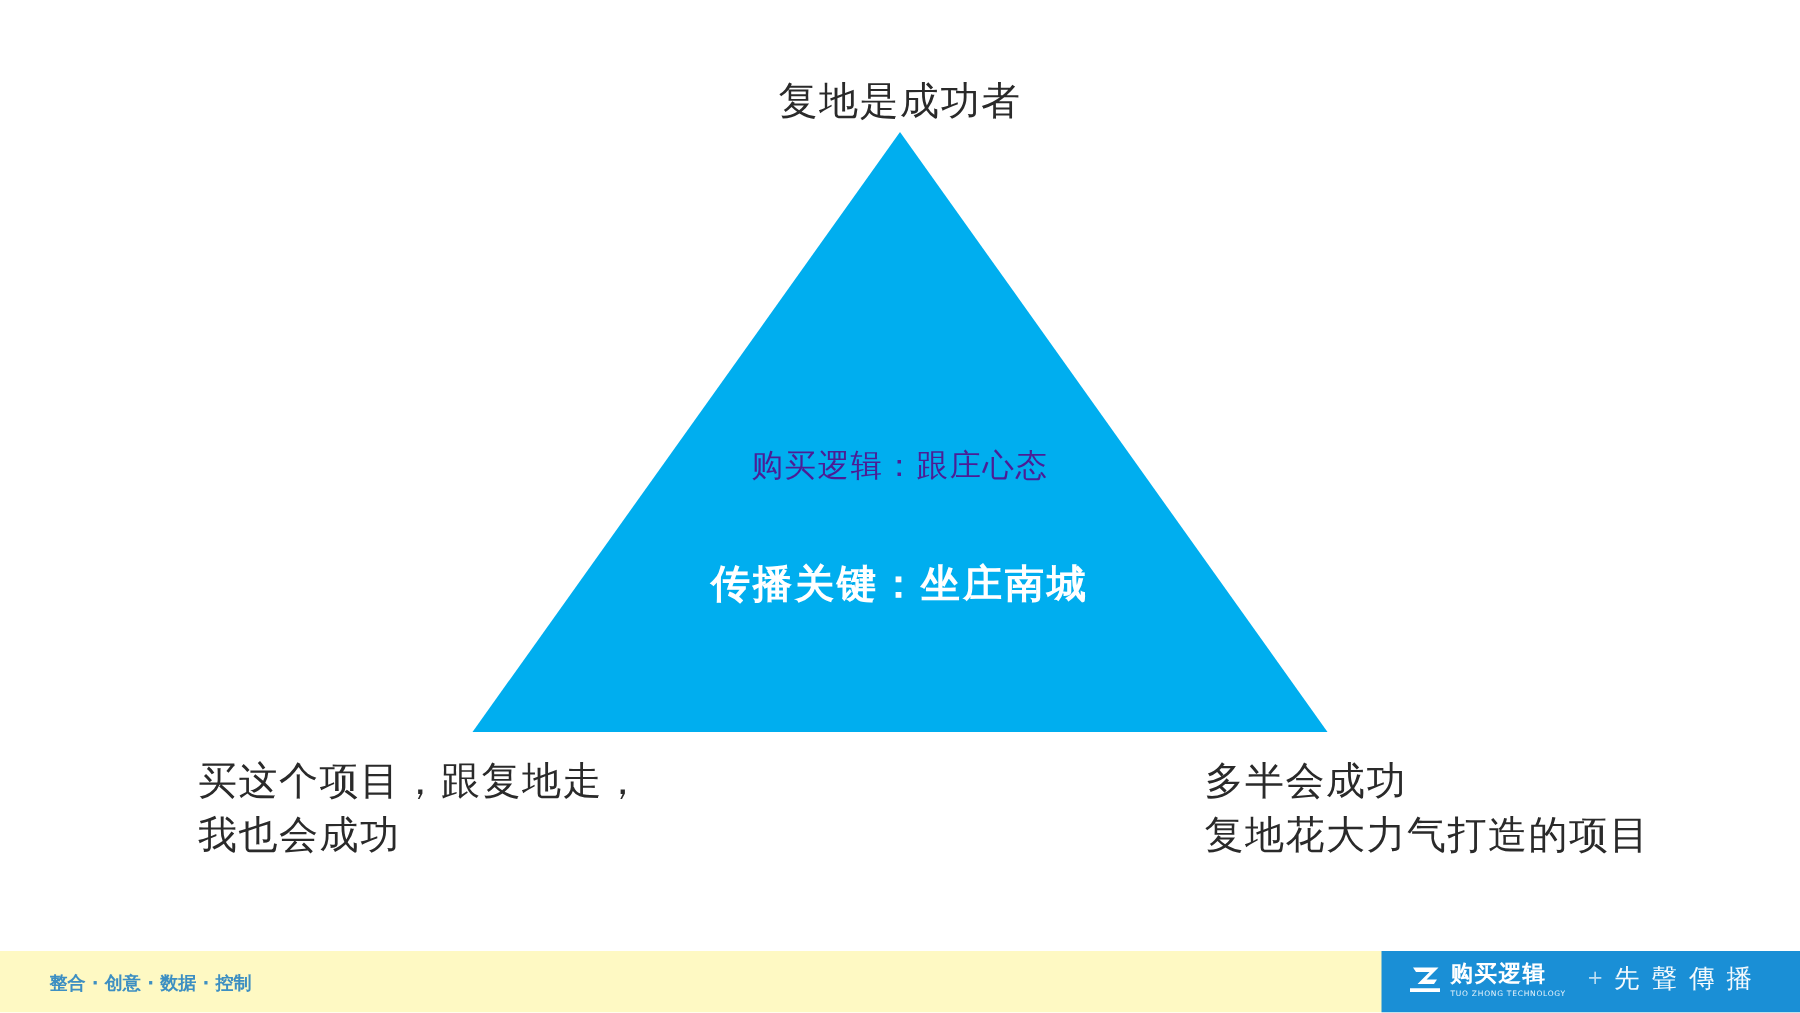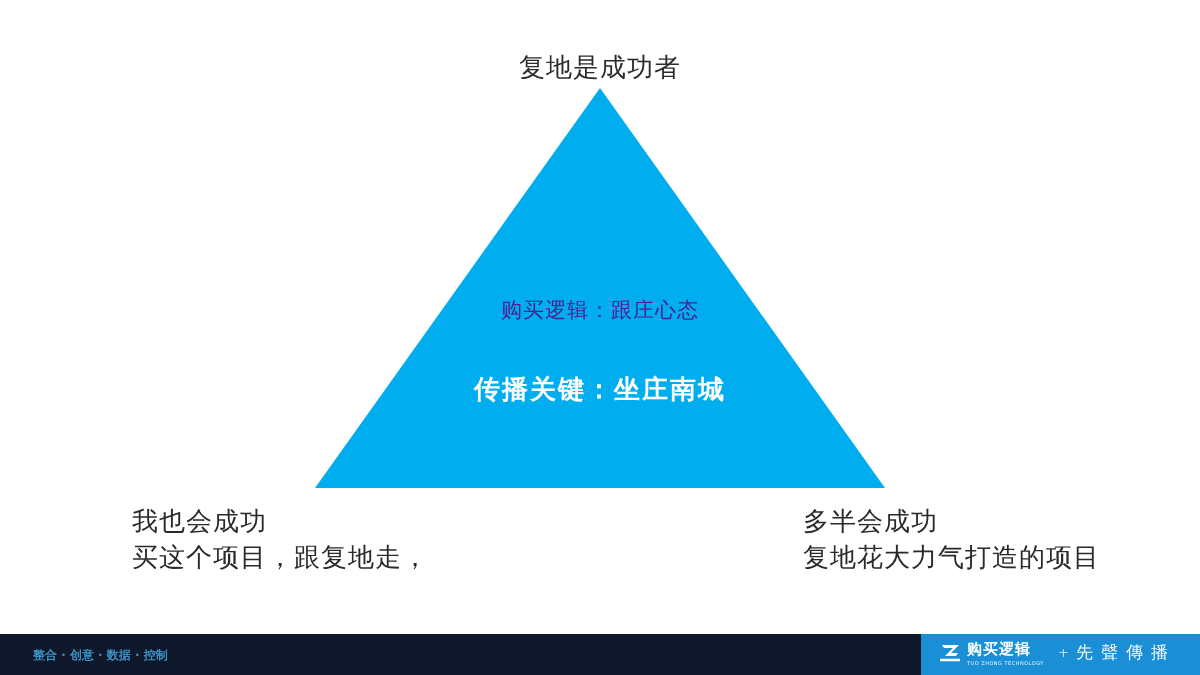--- a/index.html
+++ b/index.html
@@ -22,21 +22,21 @@
   .tri-sub {
     position: absolute; left: 0; width: 1200px; top: 296px;
     text-align: center; font-size: 21px; color: #4c1d95; letter-spacing: 1px;
   }
   .tri-main {
     position: absolute; left: 0; width: 1200px; top: 372px;
     text-align: center; font-size: 26px; font-weight: bold; color: #ffffff; letter-spacing: 2px;
   }
   .footer {
     position: absolute; left: 0; top: 634px; width: 1200px; height: 41px;
-    background: #0f172a;
+    background: #fef9c3;
   }
   .footer-slogan {
     position: absolute; left: 33px; top: 13px; font-size: 12px; color: #3d8fc2; font-weight: bold;
   }
   .footer-brand {
     position: absolute; left: 921px; top: 0; width: 279px; height: 41px;
     background: #1a8fd6; color: #ffffff;
   }
   .logo-mark {
     position: absolute; left: 18px; top: 9px; width: 22px; height: 20px;
@@ -63,22 +63,22 @@
   <svg class="tri-svg" width="1200" height="675">
     <polygon points="600,88 315,488 885,488" fill="#00aeef"></polygon>
   </svg>
 
   <div class="label-top">复地是成功者</div>
 
   <div class="tri-sub">购买逻辑：跟庄心态</div>
   <div class="tri-main">传播关键：坐庄南城</div>
 
   <div class="label-bl">
+    <div>买这个项目，跟复地走，</div>
     <div>我也会成功</div>
-    <div>买这个项目，跟复地走，</div>
   </div>
 
   <div class="label-br">
     <div>多半会成功</div>
     <div>复地花大力气打造的项目</div>
   </div>
 
   <div class="footer">
     <div class="footer-slogan">整合 · 创意 · 数据 · 控制</div>
     <div class="footer-brand">

